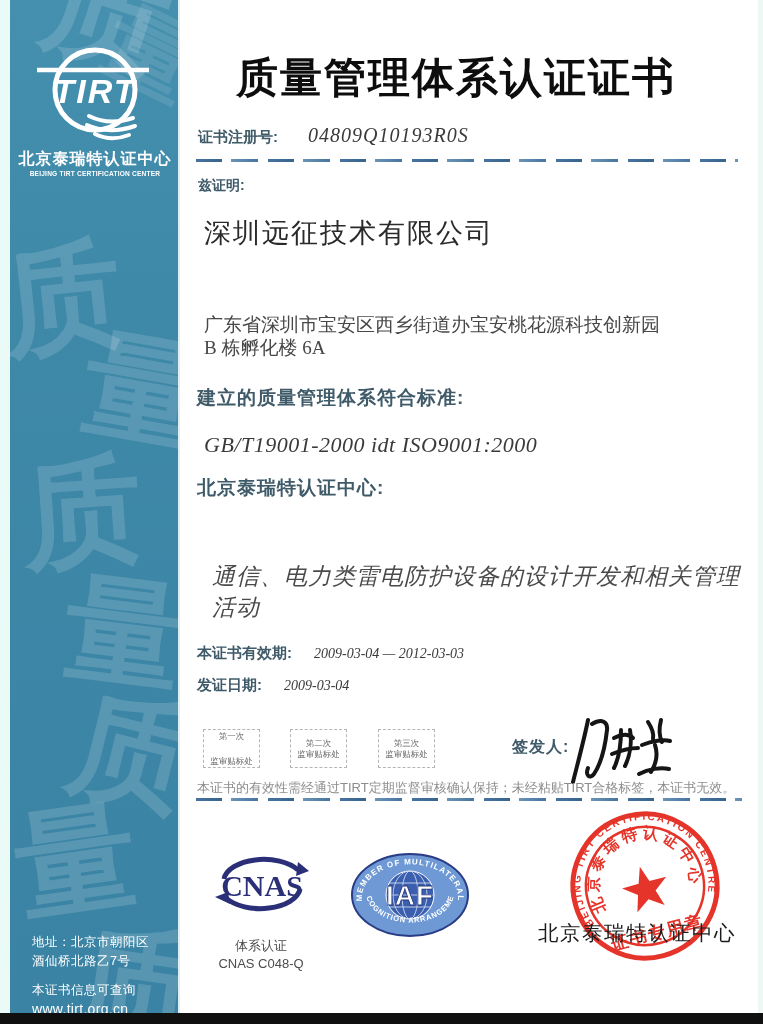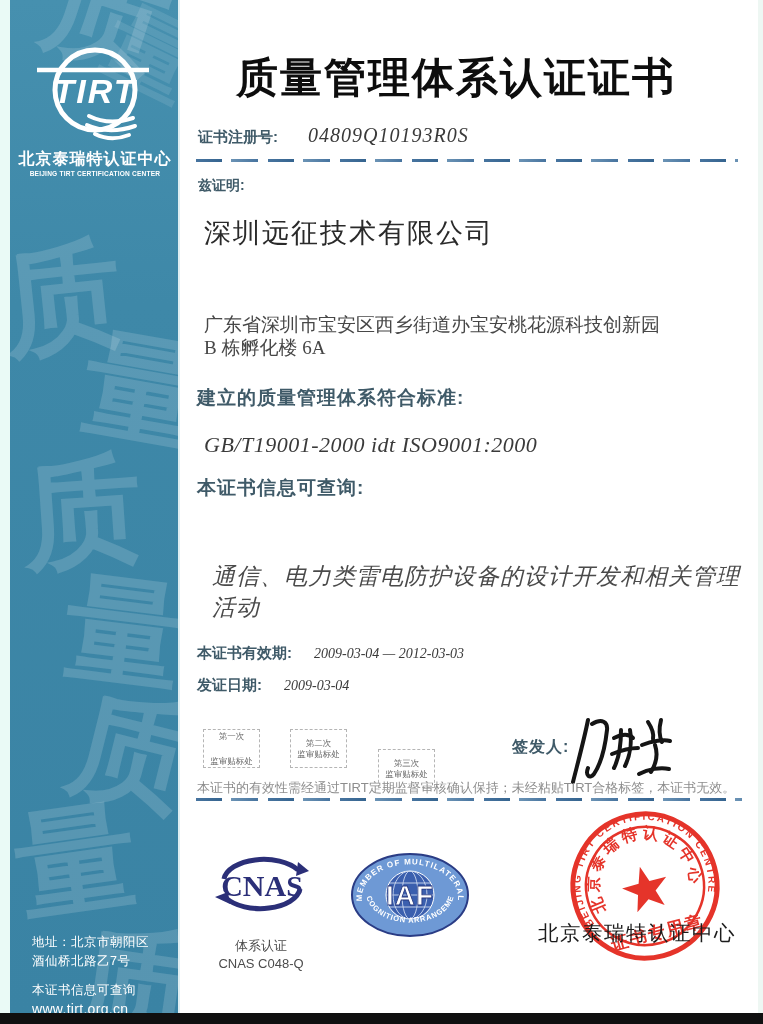--- a/index.html
+++ b/index.html
@@ -68,21 +68,21 @@
   .scope-value    { position:absolute; left:212px; top:561px; font-size:23px; letter-spacing:1px; color:#4a4a4a; }
 
   .validity-row { position:absolute; left:197px; top:644px; }
   .issue-row    { position:absolute; left:197px; top:676px; }
   .validity-row .label, .issue-row .label { font-size:15px; }
   .validity-row .value, .issue-row .value { font-size:14px; margin-left:22px; }
 
   .audit-box { position:absolute; top:729px; width:57px; height:39px; border:1px dashed #b5b5b5;
                display:flex; flex-direction:column; align-items:center; justify-content:center;
                font-size:8.5px; line-height:10.5px; color:#666; text-align:center; }
-  .ab0 { left:203px;gap:15px; } .ab1 { left:290px; } .ab2 { left:378px;margin-top:20px; }
+  .ab0 { left:203px;gap:15px; } .ab1 { left:290px; } .ab2 { left:378px; }
 
   .signer-label { position:absolute; left:512px; top:737px; font-size:16px; letter-spacing:1px; }
   .signature { position:absolute; left:566px; top:712px; }
 
   .fine-print { position:absolute; left:197px; top:779px; font-size:13px; color:#8d8d8d; letter-spacing:0; }
 
   
   .cnas-logo { position:absolute; left:214px; top:843px; }
   .cnas-cap  { position:absolute; left:206px; top:937px; width:110px; text-align:center;
                font-size:13px; line-height:18px; color:#4c4c4c; }
@@ -147,21 +147,21 @@
   <div class="company">深圳远征技术有限公司</div>
 
   <div class="addr">
     <div>广东省深圳市宝安区西乡街道办宝安桃花源科技创新园</div>
     <div>B 栋孵化楼 6A</div>
   </div>
 
   <div class="standard-label label">建立的质量管理体系符合标准:</div>
   <div class="standard-value value">GB/T19001-2000  idt  ISO9001:2000</div>
 
-  <div class="scope-label label">本证书信息可查询:</div>
+  <div class="scope-label label">北京泰瑞特认证中心:</div>
   <div class="scope-value value">通信、电力类雷电防护设备的设计开发和相关管理活动</div>
 
   <div class="validity-row">
     <span class="label">本证书有效期:</span><span class="value">2009-03-04 — 2012-03-03</span>
   </div>
   <div class="issue-row">
     <span class="label">发证日期:</span><span class="value">2009-03-04</span>
   </div>
 
   <div class="audit-box ab0">

